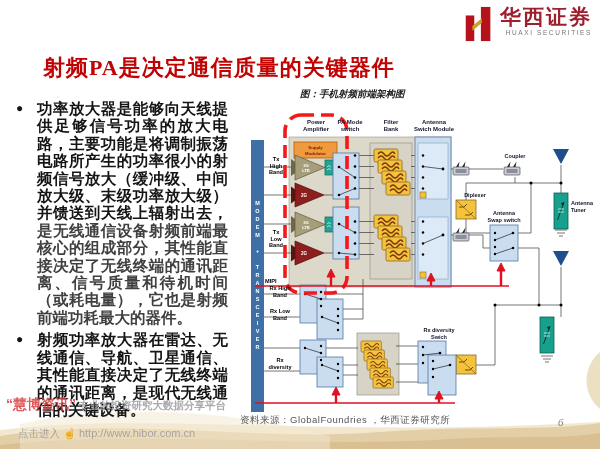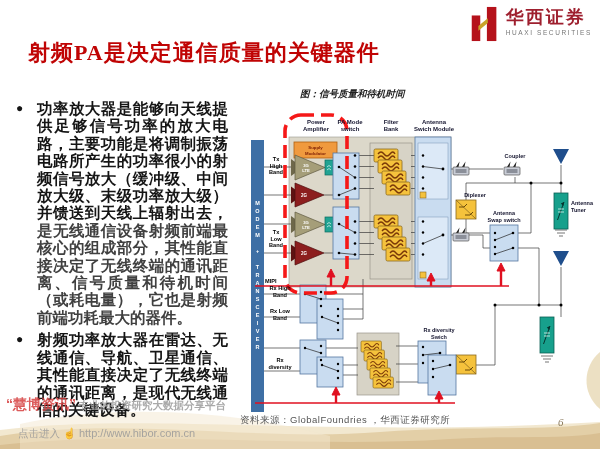--- a/index.html
+++ b/index.html
@@ -1,25 +1,25 @@
 <!DOCTYPE html>
 <html><head>
 <meta charset="utf-8">
 <style>
   html,body{margin:0;padding:0;background:#fff;}
   .slide{position:relative;width:600px;height:449px;background:#fff;overflow:hidden;
          font-family:"Liberation Sans",sans-serif;}
 
   
   .logo{position:absolute;top:6px;right:8px;display:flex;align-items:flex-start;gap:6px;}
-  .logo-cn{font-family:"Liberation Serif",serif;font-weight:bold;font-size:18px;color:#9E1F2E;
+  .logo-cn{font-family:"Liberation Serif",serif;font-weight:bold;font-size:21px;color:#9E1F2E;
            letter-spacing:2px;line-height:22px;}
   .logo-en{font-size:6.5px;color:#777;letter-spacing:1.6px;margin-top:1px;text-align:right;}
 
-  .title{position:absolute;left:28px;top:38px;margin:0;font-family:"Liberation Serif",serif;
+  .title{position:absolute;left:28px;top:38px;margin:15px;font-family:"Liberation Serif",serif;
          font-weight:800;font-size:22px;letter-spacing:1px;color:#C00404;white-space:nowrap;}
 
   
   .bullets{position:absolute;left:14px;top:100px;width:214px;font-weight:bold;
            font-size:15.5px;line-height:17.4px;color:#151515;text-align:justify;z-index:3;}
   .bullet{position:relative;padding-left:23px;margin-bottom:5px;}
   .bullet .marker{position:absolute;left:2px;top:0;font-size:12px;}
   .red{color:#404040;}
 
   .fig-caption{position:absolute;left:300px;top:88px;font-family:"Liberation Serif",serif;
@@ -81,21 +81,21 @@
 
   <div class="bullets">
     <div class="bullet">
       <span class="marker">●</span><span>功率放大器是能够向天线提供足够信号功率的放大电路，主要功能是将调制振荡电路所产生的功率很小的射频信号放大（缓冲级、中间放大级、末级功率放大级）并馈送到天线上辐射出去，</span><span class="red">是无线通信设备射频前端最核心的组成部分，其性能直接决定了无线终端的通讯距离、信号质量和待机时间（或耗电量），它也是射频前端功耗最大的器件。</span>
     </div>
     <div class="bullet">
       <span class="marker">●</span><span>射频功率放大器在雷达、无线通信、导航、卫星通信、其性能直接决定了无线终端的通讯距离，是现代无线通信的关键设备。</span>
     </div>
   </div>
 
-  <div class="fig-caption">图：信号质量和待机时间</div>
+  <div class="fig-caption">图：手机射频前端架构图</div>
 
   <div class="modem-bar">
     <span>MODEM + TRANSCEIVER</span>
   </div>
 
   <svg class="diagram" viewBox="0 0 357 312">
     <defs>
       <g id="flt">
         <rect width="24" height="13" rx="1.5" fill="#F5C23C" stroke="#8A6A1F" stroke-width="0.8"></rect>
         <path d="M4,5 q3,-4 6,0 t6,0 t5,0" stroke="#7A3808" stroke-width="1.3" fill="none"></path>

